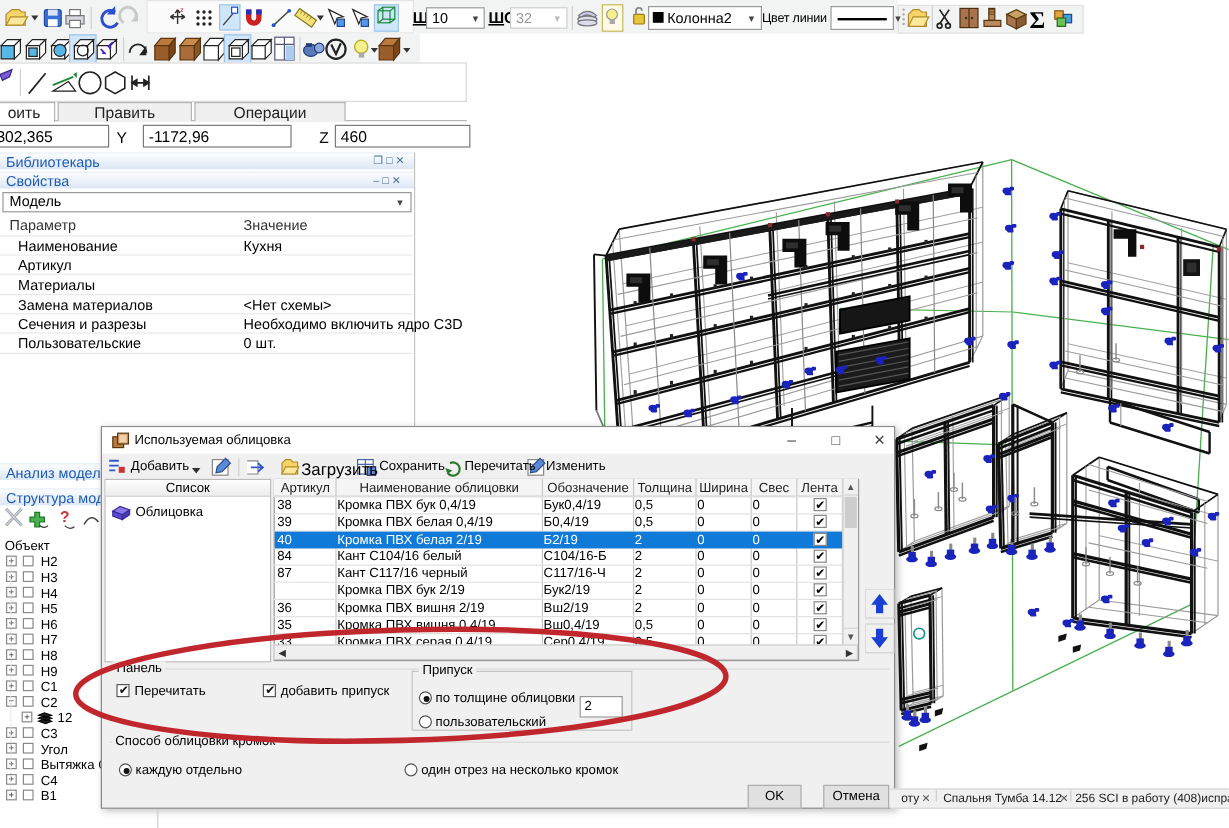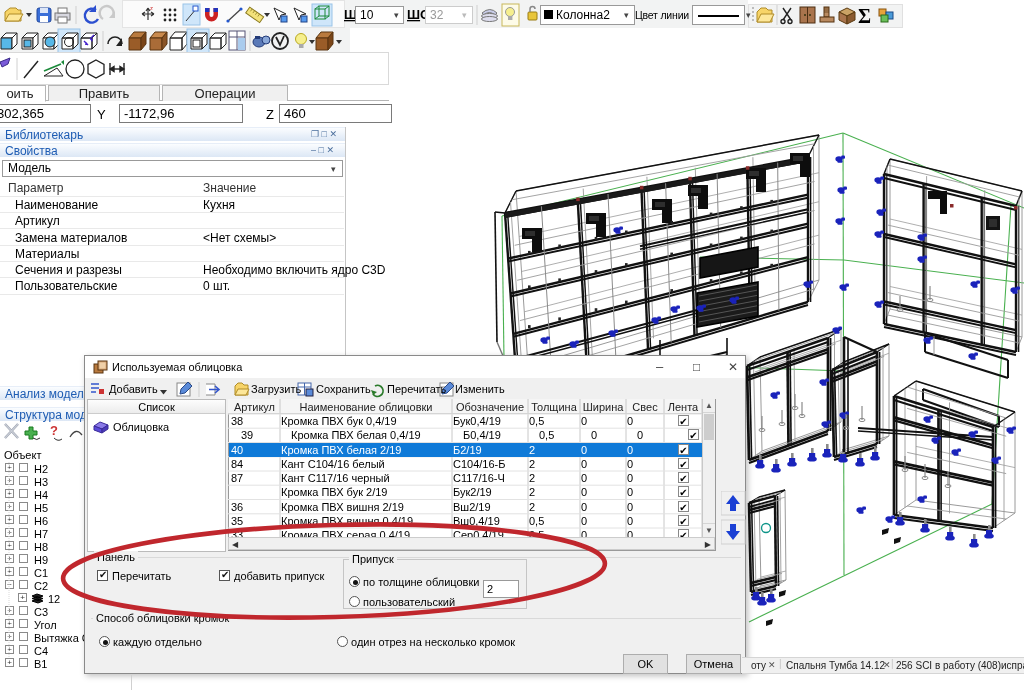--- a/index.html
+++ b/index.html
@@ -881,22 +881,22 @@
 <div class="chev" style="left:331px;top:164px">▾</div>
 <div class="ab" style="left:0;top:181px;width:344px;height:14px;color:#333">
  <span style="position:absolute;left:8px">Параметр</span>
     <span style="position:absolute;left:203px">Значение</span>
   </div>
 <div class="gline" style="left:0;top:196px;width:344px"></div>
 
 <div class="ab" style="left:15px;top:198px;width:400px;white-space:nowrap">
  <div style="height:16.3px">Наименование<span style="position:absolute;left:188px">Кухня</span></div>
  <div style="height:16.3px">Артикул</div>
+ <div style="height:16.3px">Материалы</div>
  <div style="height:16.3px">Замена материалов<span style="position:absolute;left:188px">&lt;Нет схемы&gt;</span></div>
- <div style="height:16.3px">Материалы</div>
  <div style="height:16.3px">Сечения и разрезы<span style="position:absolute;left:188px">Необходимо включить ядро C3D</span></div>
  <div style="height:16.3px">Пользовательские<span style="position:absolute;left:188px">0 шт.</span></div>
 </div>
 <div class="gline" style="left:0;top:212px;width:344px"></div>
 <div class="gline" style="left:0;top:228px;width:344px"></div>
 <div class="gline" style="left:0;top:245px;width:344px"></div>
 <div class="gline" style="left:0;top:261px;width:344px"></div>
 <div class="gline" style="left:0;top:277px;width:344px"></div>
 <div class="gline" style="left:0;top:294px;width:344px"></div>
 
@@ -1015,21 +1015,21 @@
         <path d="M286 12 l2 5 l4 -3 z" fill="#2a7a2a"></path>
       </g>
   <g>
         <rect x="355" y="5" width="13" height="13" fill="#fff" stroke="#888"></rect>
         <line x1="355" y1="9" x2="368" y2="9" stroke="#888"></line>
         <path d="M365 4 l4 4 l-7 7 l-5 1 l1 -5 z" fill="#5a8ad8" stroke="#2a4a88"></path>
       </g>
  </svg>
  <span style="position:absolute;left:24px;top:27px;font-size:11px">Добавить</span>
 
- <span style="position:absolute;left:166px;top:27px;font-size:11px">Загрузить</span>
+ <span style="position:absolute;left:166px;top:27px;font-size:14px">Загрузить</span>
  <span style="position:absolute;left:231px;top:27px;font-size:11px">Сохранить</span>
  <span style="position:absolute;left:302px;top:27px;font-size:11px">Перечитать</span>
  <span style="position:absolute;left:370px;top:27px;font-size:11px">Изменить</span>
 
  <div style="position:absolute;left:2px;top:43px;width:139px;height:153px;background:#fff;border:1px solid #bbb">
   <div style="height:14px;background:linear-gradient(#fdfdfd,#ececec);border-bottom:1px solid #ccc;text-align:center;font-size:11px;line-height:14px">Список</div>
   <svg style="position:absolute;left:4px;top:20px" width="18" height="14">
         <path d="M2 6 l6 -4 l8 3 l-6 4 z" fill="#8a7ae8" stroke="#3a2a99"></path>
         <path d="M2 6 v4 l8 3 v-4 z" fill="#5a4ad8" stroke="#3a2a99"></path>
         <path d="M16 5 v4 l-6 4 v-4 z" fill="#4a3ab8" stroke="#3a2a99"></path>
@@ -1069,21 +1069,21 @@
 </svg>
 <div style="position:absolute;left:144px;top:58.0px;width:473px;height:14.2px;font-size:11px;overflow:hidden">
 <span style="position:absolute;left:2px;top:1px">38</span>
 <span style="position:absolute;left:52px;top:1px">Кромка ПВХ бук 0,4/19</span>
 <span style="position:absolute;left:224px;top:1px">Бук0,4/19</span>
 <span style="position:absolute;left:300px;top:1px">0,5</span>
 <span style="position:absolute;left:352px;top:1px">0</span>
 <span style="position:absolute;left:398px;top:1px">0</span>
 <span style="position:absolute;left:449px;top:1px;width:11px;height:11px;background:#fff;border:1px solid #888;font-size:10px;line-height:11px;text-align:center;color:#000">✔</span>
 </div>
-<div style="position:absolute;left:154px;top:72.2px;width:473px;height:14.2px;font-size:11px;overflow:hidden">
+<div style="position:absolute;left:144px;top:72.2px;width:473px;height:14.2px;font-size:11px;overflow:hidden">
 <span style="position:absolute;left:2px;top:1px">39</span>
 <span style="position:absolute;left:52px;top:1px">Кромка ПВХ белая 0,4/19</span>
 <span style="position:absolute;left:224px;top:1px">Б0,4/19</span>
 <span style="position:absolute;left:300px;top:1px">0,5</span>
 <span style="position:absolute;left:352px;top:1px">0</span>
 <span style="position:absolute;left:398px;top:1px">0</span>
 <span style="position:absolute;left:449px;top:1px;width:11px;height:11px;background:#fff;border:1px solid #888;font-size:10px;line-height:11px;text-align:center;color:#000">✔</span>
 </div>
 <div style="position:absolute;left:144px;top:86.5px;width:473px;height:14.2px;background:#0f7ad8;color:#fff;font-size:11px;overflow:hidden">
 <span style="position:absolute;left:2px;top:1px">40</span>

